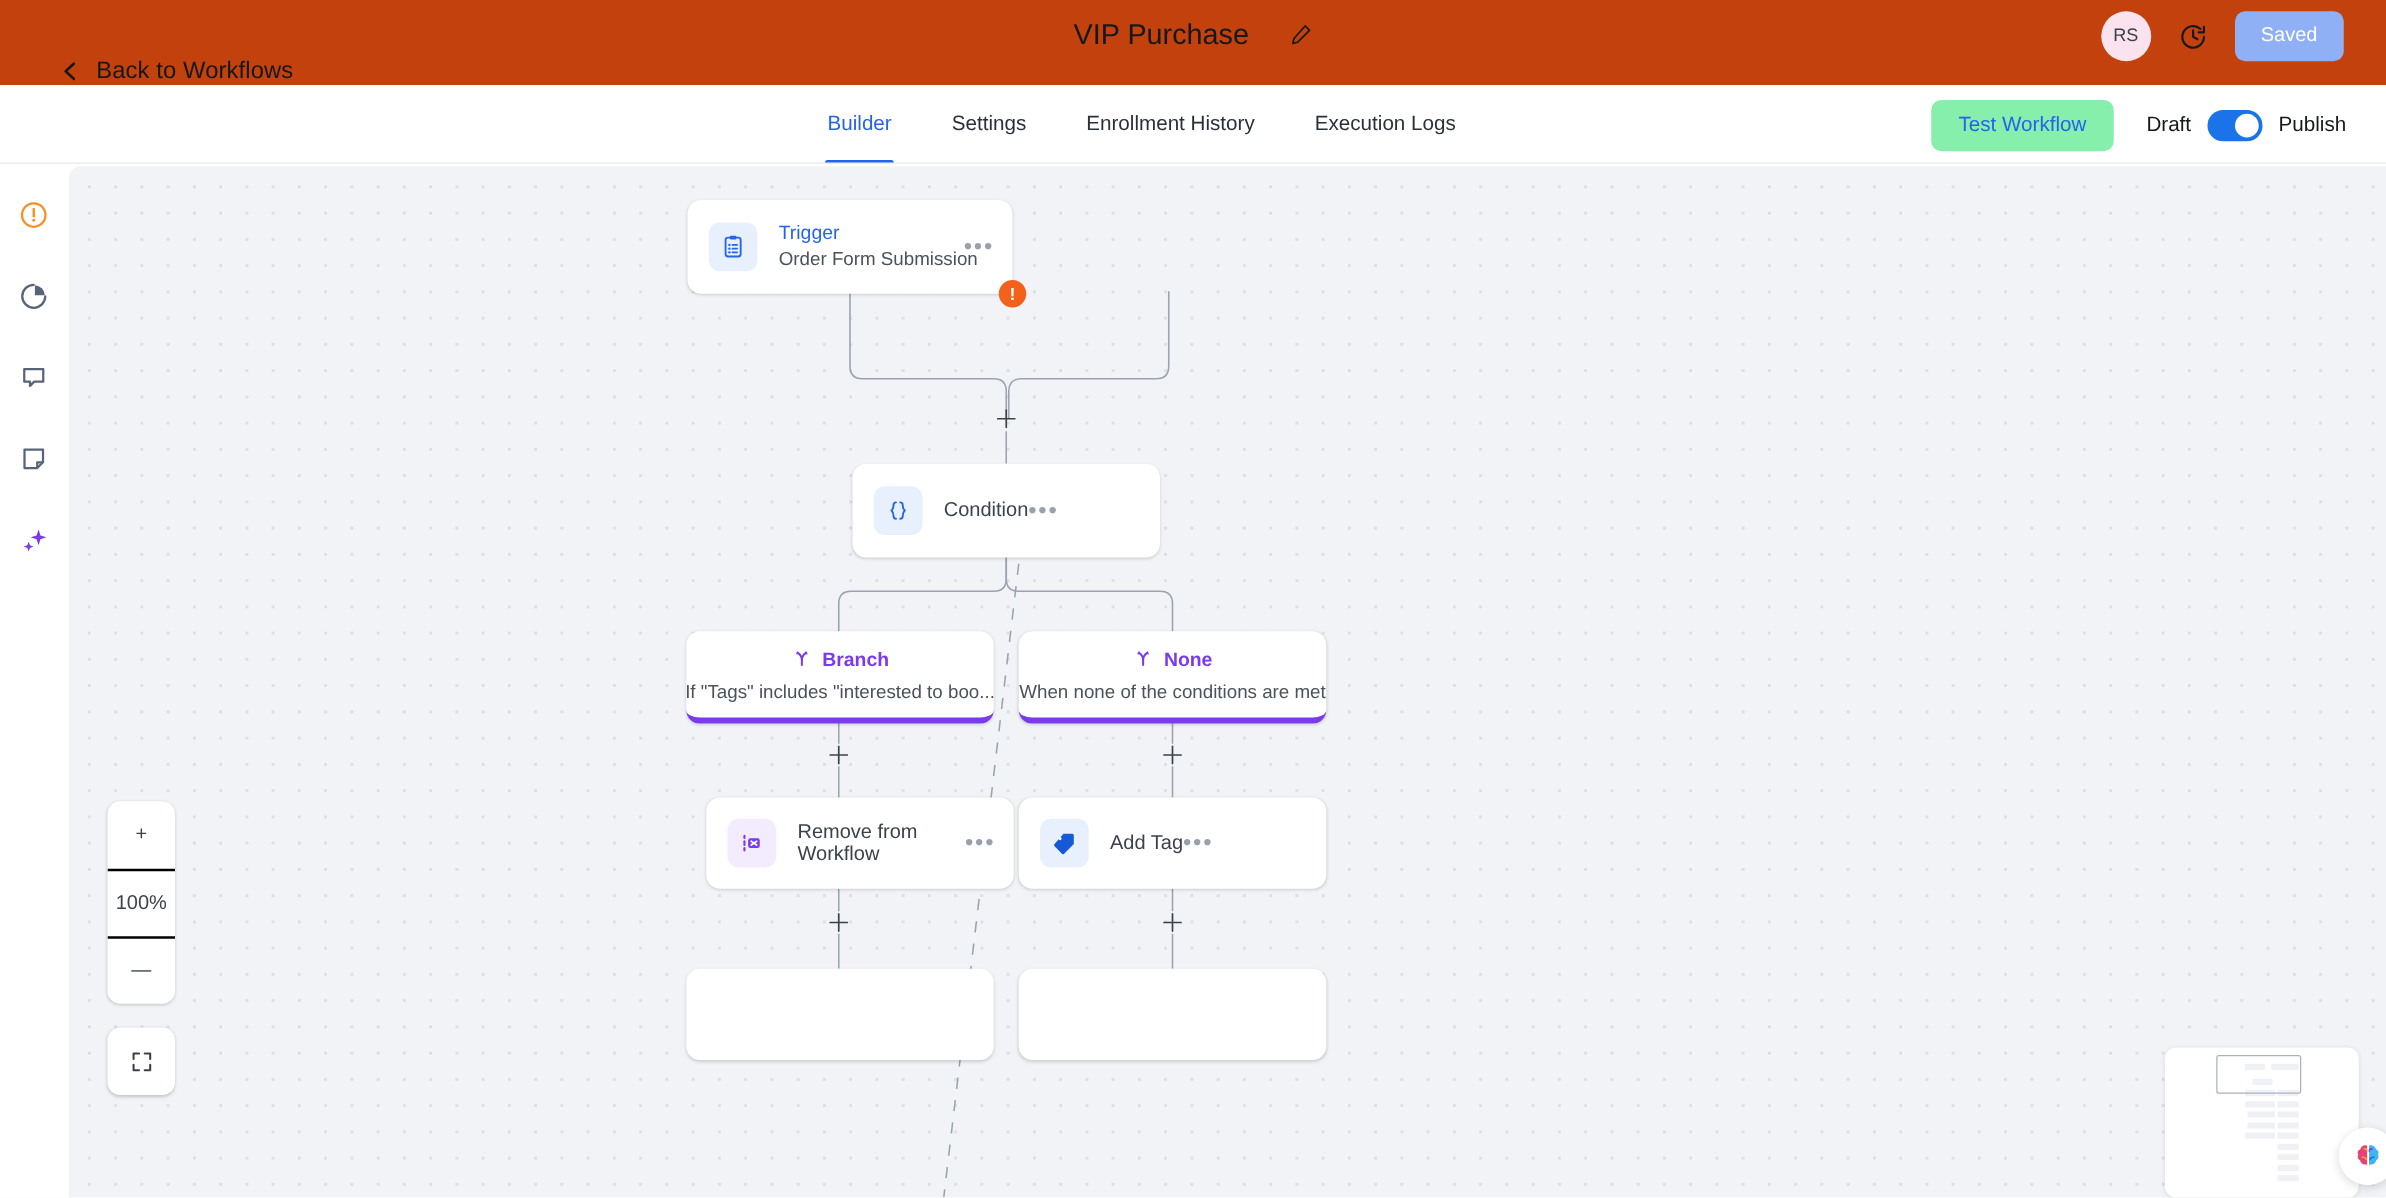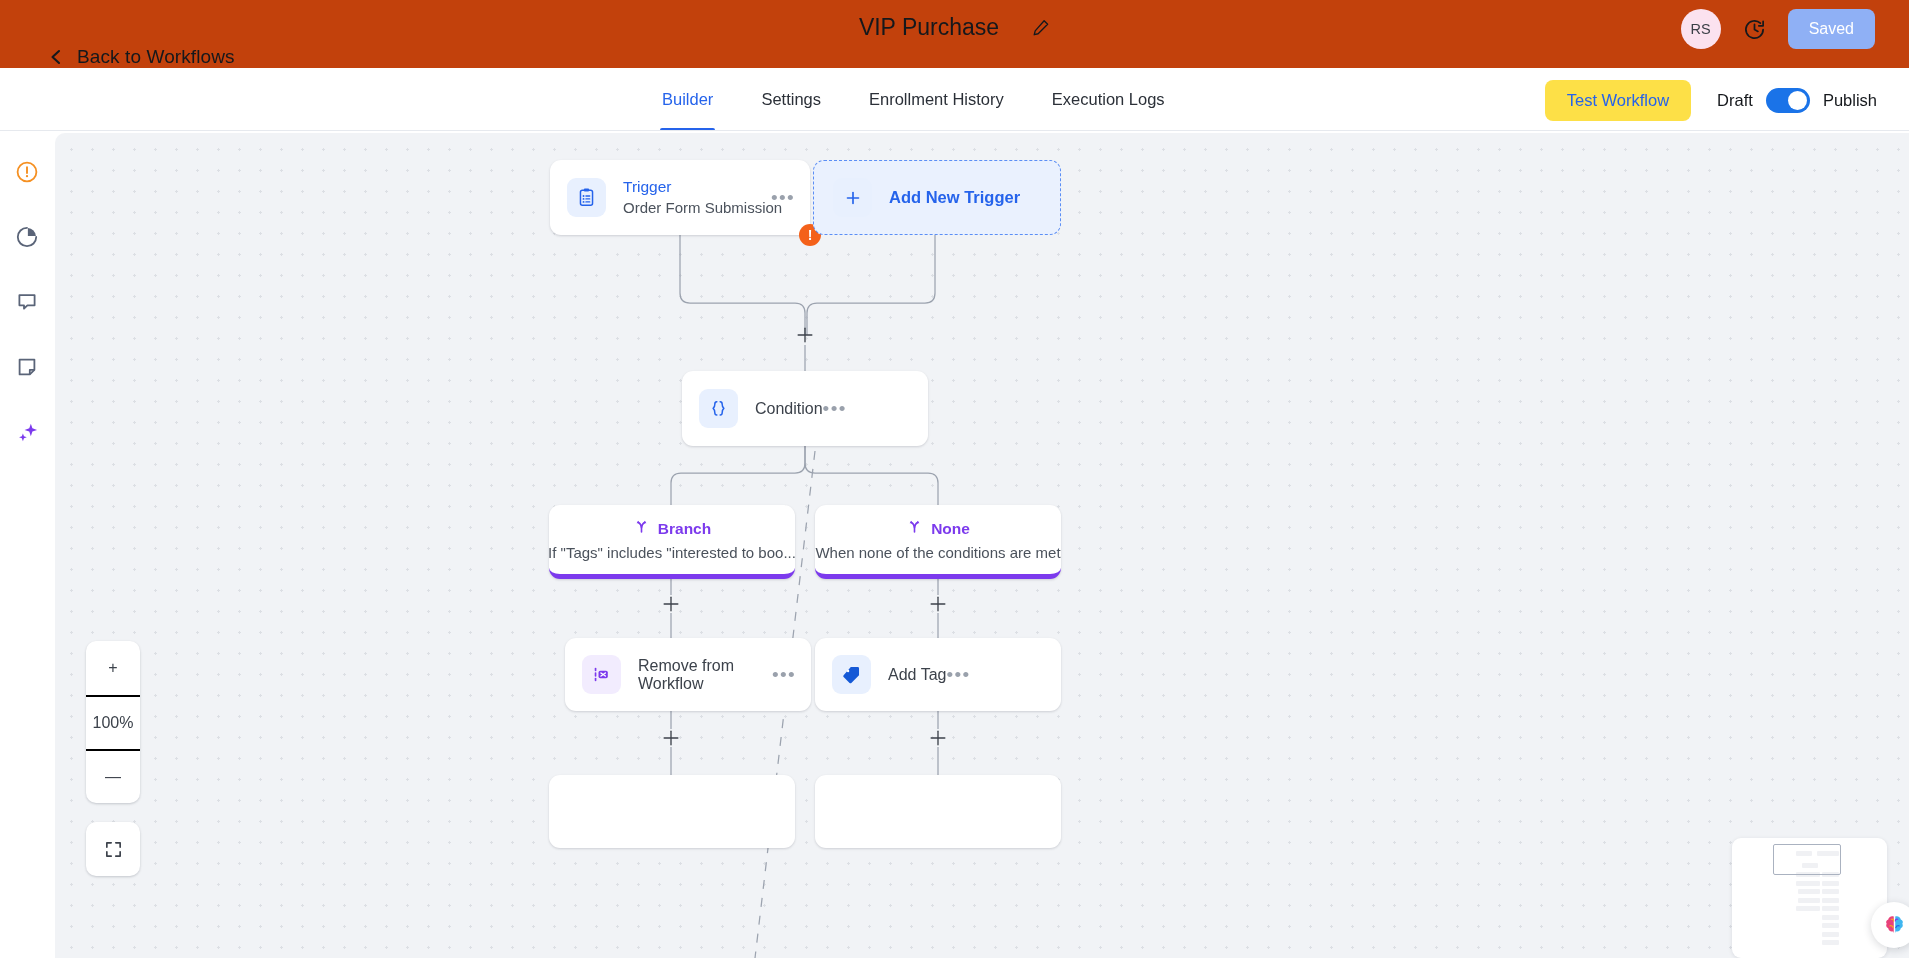--- a/index.html
+++ b/index.html
@@ -64,21 +64,21 @@
   .tab.active { color: #2563eb; }
   .tab.active::after {
     content: ""; position: absolute; left: 0; right: 0; bottom: 0;
     height: 2.5px; background: #2563eb; border-radius: 2px 2px 0 0;
   }
   .tabbar-right {
     position: absolute; right: 32px; top: 12px;
     display: flex; align-items: center; gap: 26px;
   }
   .test-wf-btn {
-    background: #fde047; color: #2563eb; border: none;
+    background: #86efac; color: #2563eb; border: none;
     border-radius: 8px; height: 41px; padding: 0 22px;
     font-size: 16.5px; font-family: inherit; cursor: pointer;
   }
   .toggle-group { display: flex; align-items: center; gap: 13px; justify-content: flex-end; }
   .toggle-label { font-size: 16.5px; color: #15181c; }
   .switch {
     width: 44px; height: 25px; border-radius: 13px;
     background: #1a73e8; position: relative; cursor: pointer;
   }
   .switch .knob {
@@ -341,31 +341,20 @@
       </div>
       <div class="node-text">
         <div class="node-title">Trigger</div>
         <div class="node-sub">Order Form Submission</div>
       </div>
       <div class="dots">•••</div>
     </div>
     <div class="err-badge">!</div>
   </div>
 
-  <div class="add-trigger" style="left:758px; top:27px; width:248px; height:75px;">
-    <div class="node-row">
-      <div class="node-ico ico-blue">
-        <svg viewBox="0 0 24 24" width="20" height="20">
-          <line x1="12" y1="5.4" x2="12" y2="18.6" stroke="#2563eb" stroke-width="2" stroke-linecap="round"></line>
-          <line x1="5.4" y1="12" x2="18.6" y2="12" stroke="#2563eb" stroke-width="2" stroke-linecap="round"></line>
-        </svg>
-      </div>
-      <div class="add-trigger-label">Add New Trigger</div>
-    </div>
-  </div>
 
   <div class="plus-node" style="left:740px; top:192px;">
     <svg viewBox="0 0 20 20" width="18" height="18">
       <line x1="10" y1="2.4" x2="10" y2="17.6" stroke="#3c424b" stroke-width="1.5" stroke-linecap="round"></line>
       <line x1="2.4" y1="10" x2="17.6" y2="10" stroke="#3c424b" stroke-width="1.5" stroke-linecap="round"></line>
     </svg>
   </div>
 
   <div class="node" style="left:627px; top:238px; width:246px; height:75px;">
     <div class="node-row">

